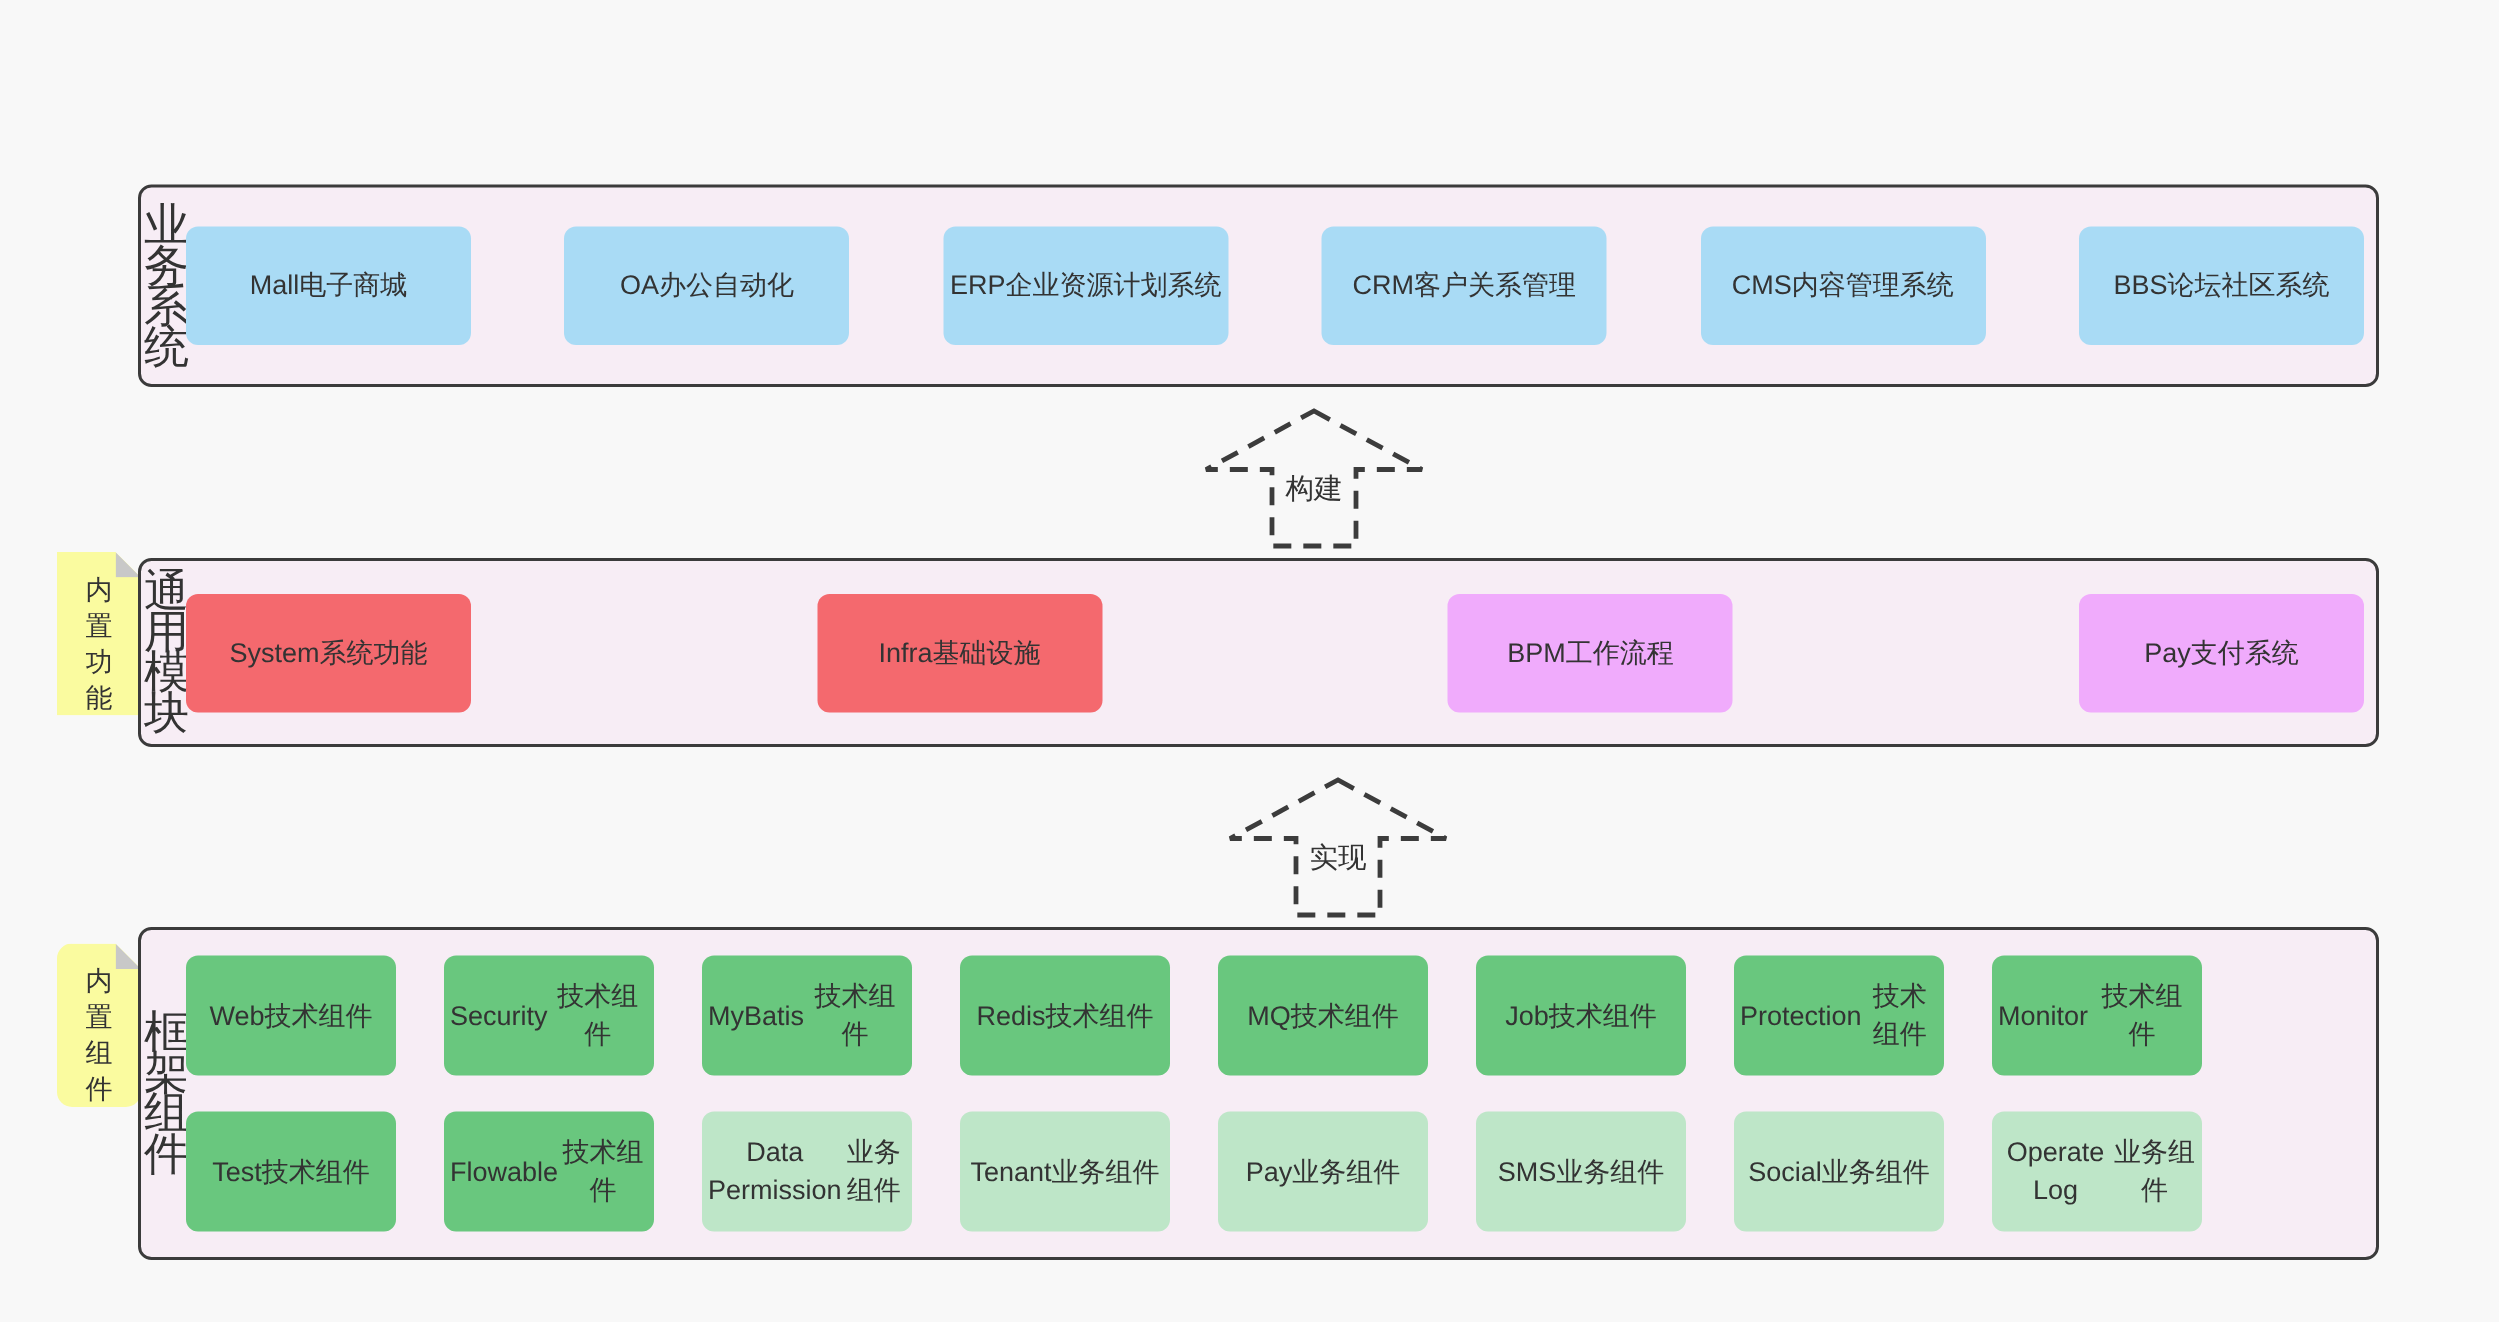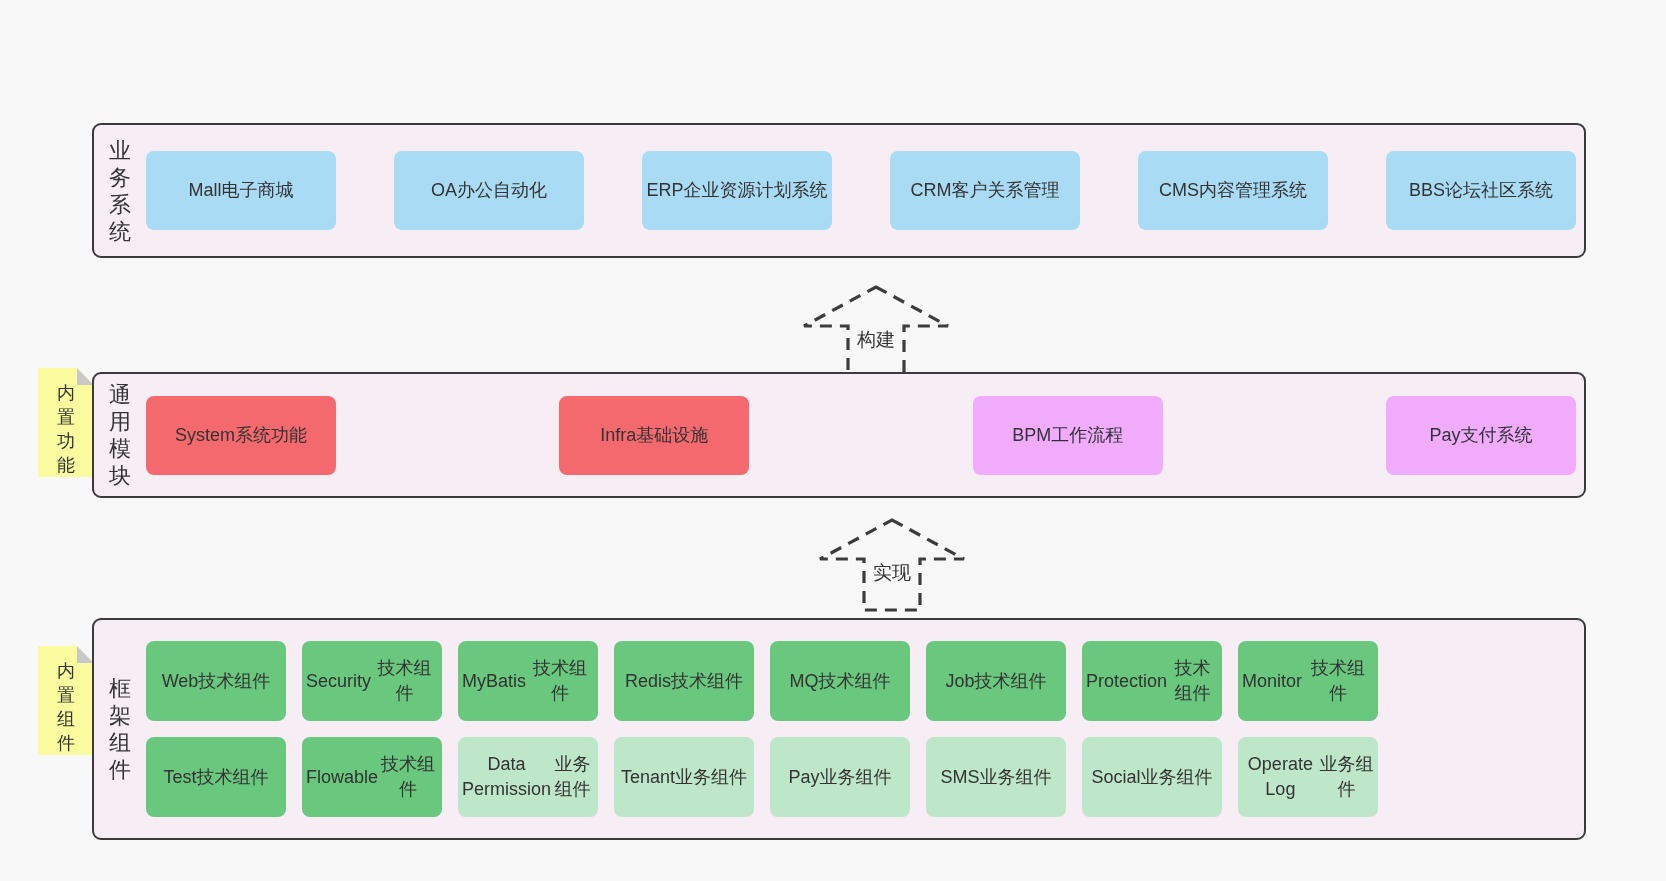--- a/index.html
+++ b/index.html
@@ -9,62 +9,62 @@
   }
   .panel{
     position:absolute;left:92px;width:1494px;box-sizing:border-box;
     background:#f7edf5;border:2px solid #3b3b3b;border-radius:9px;
     display:flex;align-items:center;
   }
   .panel-business{top:123px;height:135px;}
   .panel-modules{top:372px;height:126px;}
   .panel-components{top:618px;height:222px;}
   .vlabel{
-    flex:0 0 26px;margin:0 13px;width:26px;
-    font-size:22px;line-height:27px;text-align:center;
+    flex:0 0 26px;margin:0 2px;width:26px;
+    font-size:30px;line-height:27px;text-align:left;
     word-break:break-all;color:#333;
   }
   .boxes-row{
     flex:1;display:flex;justify-content:space-between;align-items:center;
     padding-right:8px;
   }
   .box{
     border-radius:8px;display:flex;
     justify-content:center;align-items:center;text-align:center;
     box-sizing:border-box;padding:2px 4px;
   }
   .boxes-row .box{width:190px;height:79px;}
   .bt,.bs{font-size:18px;line-height:25px;color:#333;}
   .blue{background:#a9dbf5;}
   .red{background:#f4696e;}
   .pink{background:#f0abfc;}
   .green{background:#69c77e;}
   .lgreen{background:#bee6c8;}
   .grid{
     flex:1;display:grid;grid-template-columns:repeat(8,140px);
-    column-gap:32px;row-gap:24px;align-content:center;gap:16px;
+    column-gap:32px;row-gap:24px;align-content:center;
   }
   .grid .box{width:140px;height:80px;}
   .note{
     position:absolute;left:38px;width:56px;height:109px;background:#fafb9f;
     clip-path:polygon(0 0,calc(100% - 17px) 0,100% 17px,100% 100%,0 100%);
     display:flex;align-items:flex-end;justify-content:center;
   }
   .note-fold{
     position:absolute;top:0;right:0;width:17px;height:17px;background:#c8c8c8;
     clip-path:polygon(0 0,100% 100%,0 100%);
   }
   .note-text{
     width:20px;font-size:18px;line-height:24px;text-align:center;
     word-break:break-all;color:#333;position:relative;
   }
   .note-modules{top:368px;}
-  .note-components{top:646px;}
+  .note-components{top:629px;border-radius:10px;}
   .arrow{position:absolute;width:152px;height:97px;}
-  .arrow-build{left:800px;top:284px;}
+  .arrow-build{left:800px;top:271px;}
   .arrow-implement{left:816px;top:517px;}
   .arrow svg{position:absolute;left:0;top:0;}
   .arrow-label{
     position:absolute;left:50%;top:44px;transform:translateX(-50%);
     background:#f8f8f8;font-size:19px;line-height:24px;color:#333;padding:0 3px;
     white-space:nowrap;
   }
 </style>
 </head>
 <body>

